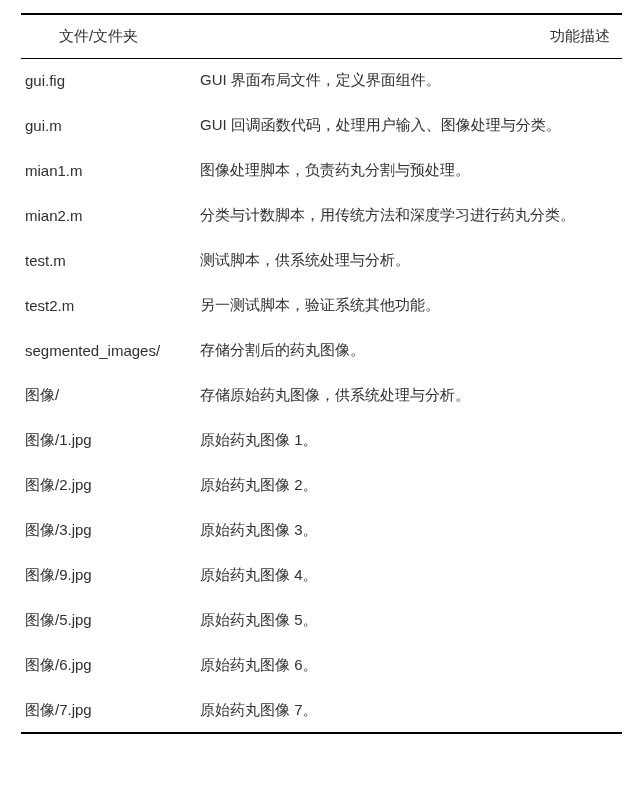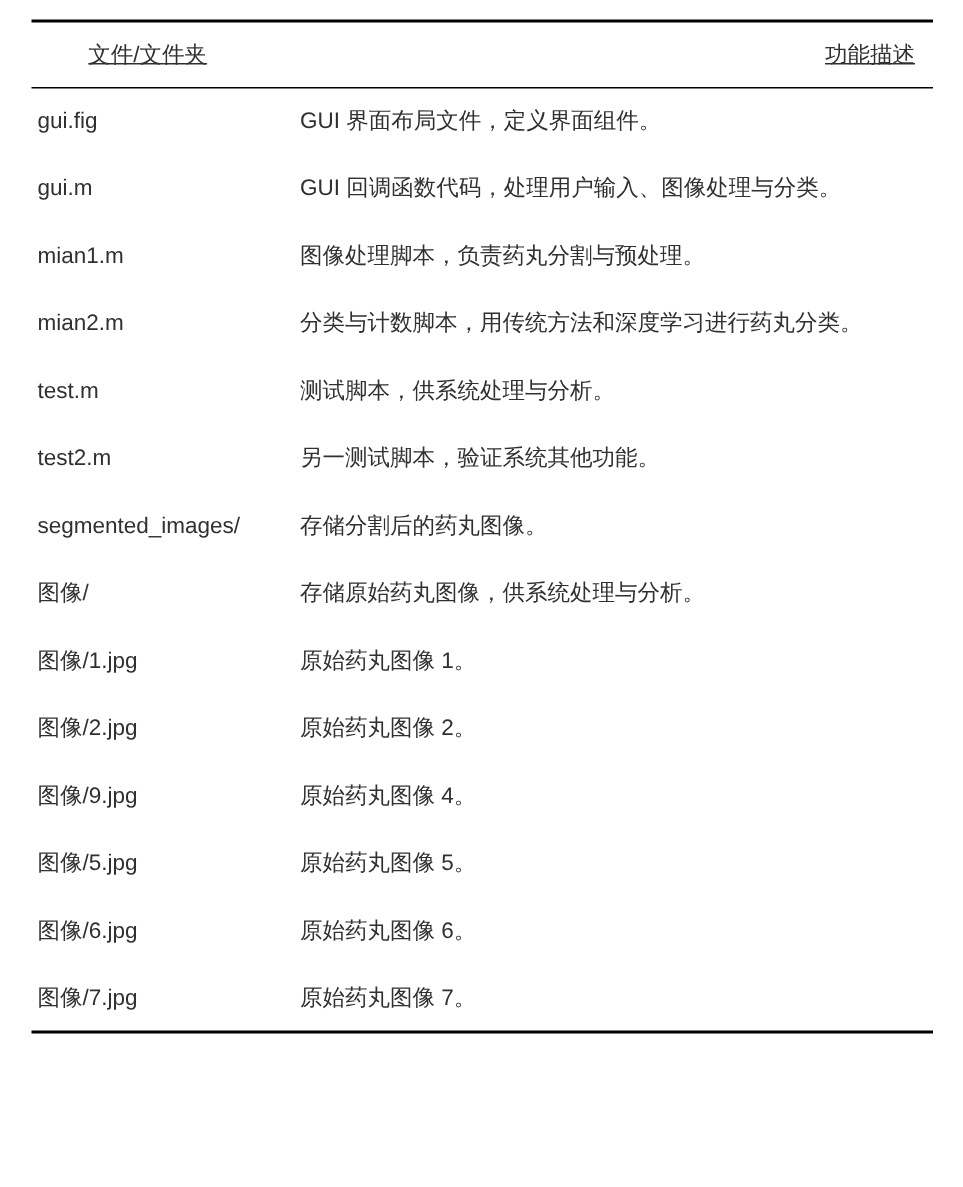--- a/index.html
+++ b/index.html
@@ -22,21 +22,20 @@
     top: 13px;
     width: 601px;
     border-collapse: collapse;
     border-top: 2px solid #000000;
     border-bottom: 2px solid #000000;
     color: #303030;
   }
   table.doc-table thead tr {
     height: 44px;
     border-bottom: 1px solid #000000;
-    text-decoration: underline;
   }
   table.doc-table th {
     font-weight: normal;
     font-size: 15px;
     text-align: center;
     vertical-align: middle;
     color: #303030;
   }
   table.doc-table th.col-file {
     width: 179px;
@@ -108,20 +107,24 @@
         </tr>
         <tr>
           <td class="col-file">图像/1.jpg</td>
           <td class="col-desc">原始药丸图像 1。</td>
         </tr>
         <tr>
           <td class="col-file">图像/2.jpg</td>
           <td class="col-desc">原始药丸图像 2。</td>
         </tr>
         <tr>
+          <td class="col-file">图像/3.jpg</td>
+          <td class="col-desc">原始药丸图像 3。</td>
+        </tr>
+        <tr>
           <td class="col-file">图像/9.jpg</td>
           <td class="col-desc">原始药丸图像 4。</td>
         </tr>
         <tr>
           <td class="col-file">图像/5.jpg</td>
           <td class="col-desc">原始药丸图像 5。</td>
         </tr>
         <tr>
           <td class="col-file">图像/6.jpg</td>
           <td class="col-desc">原始药丸图像 6。</td>

